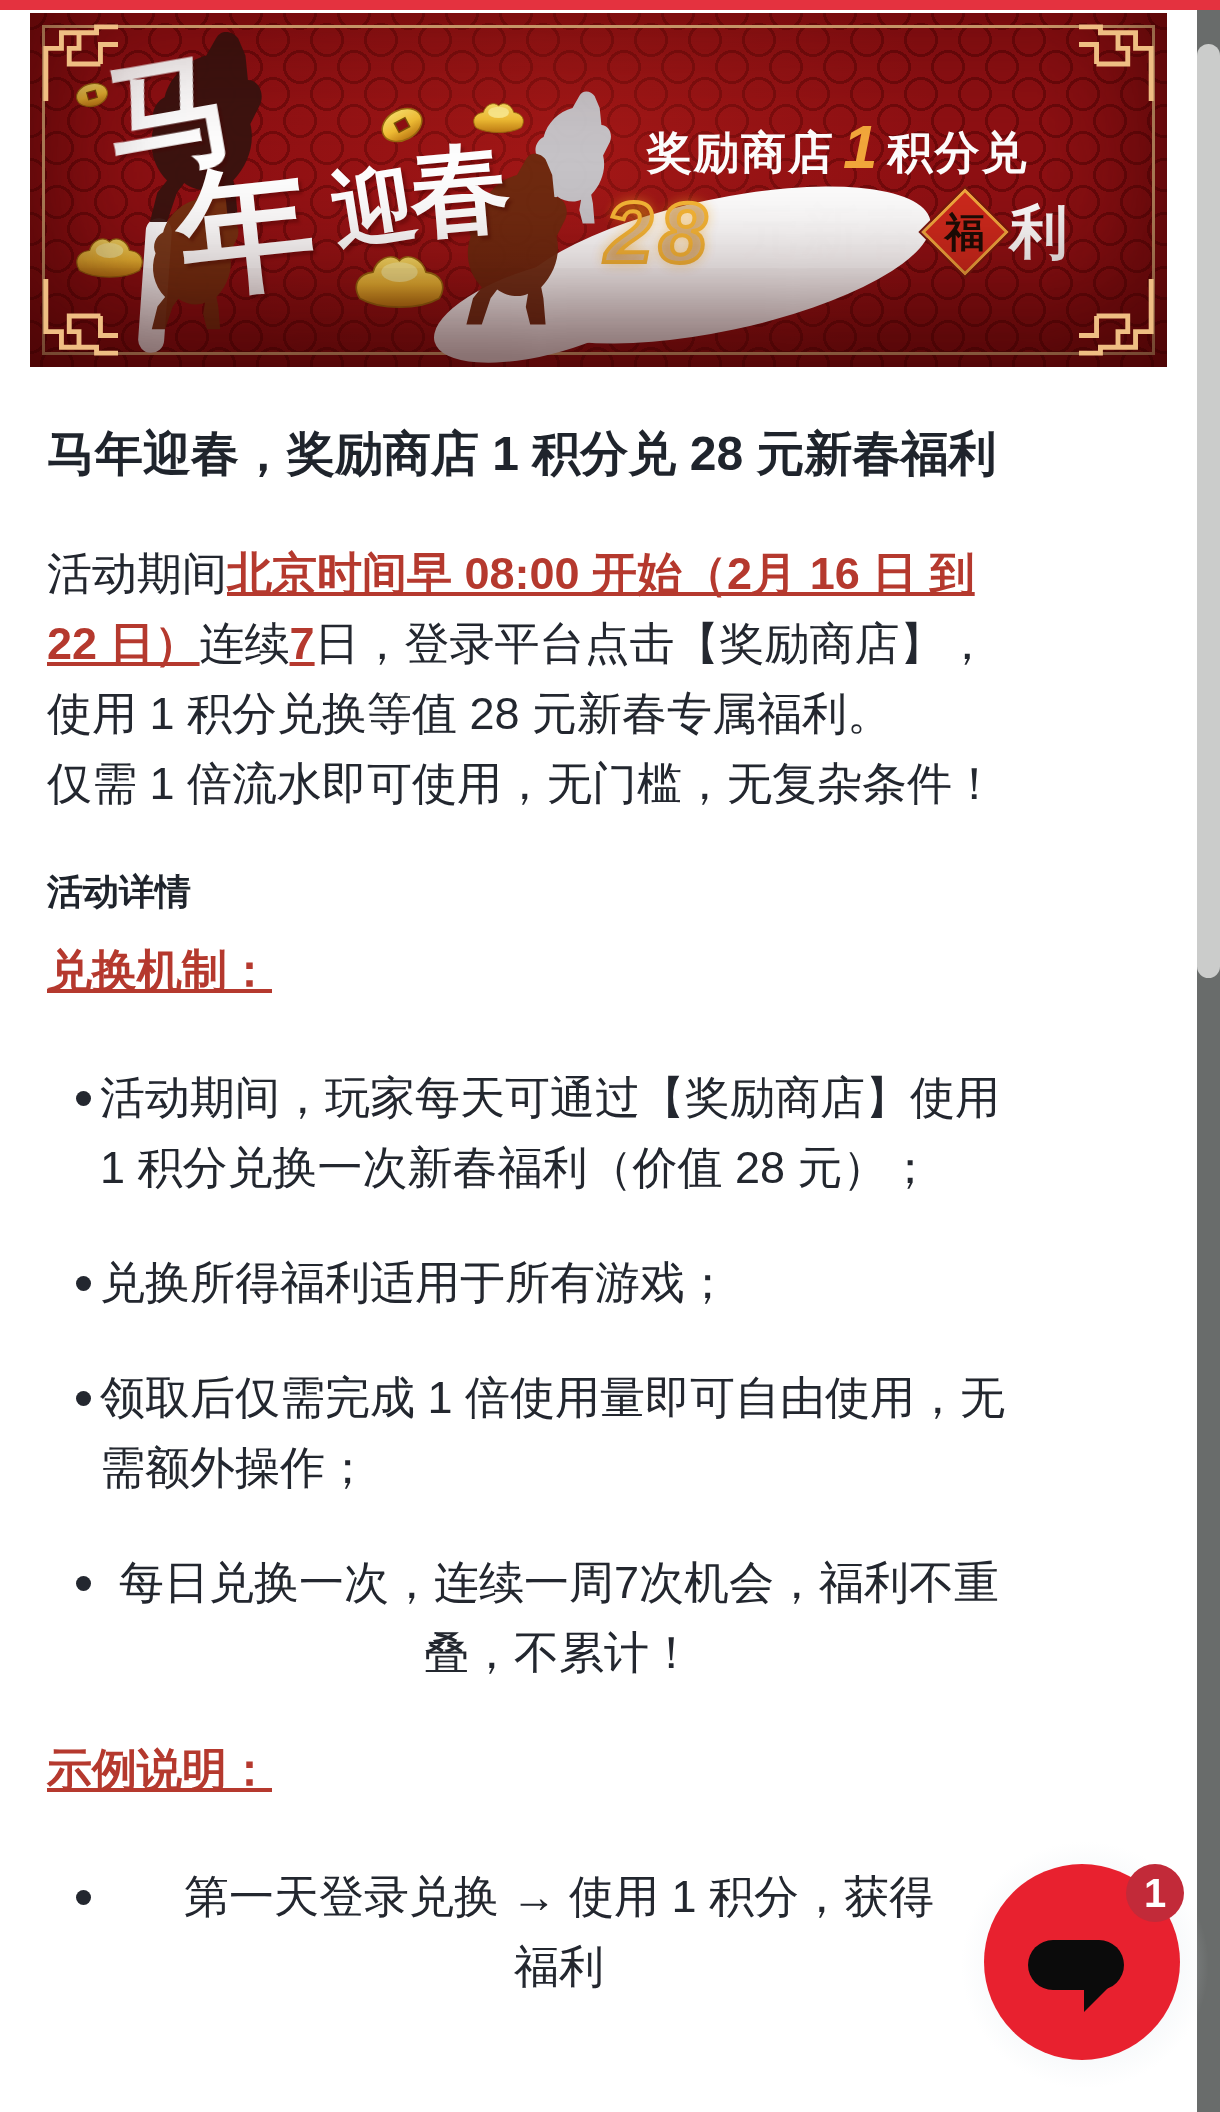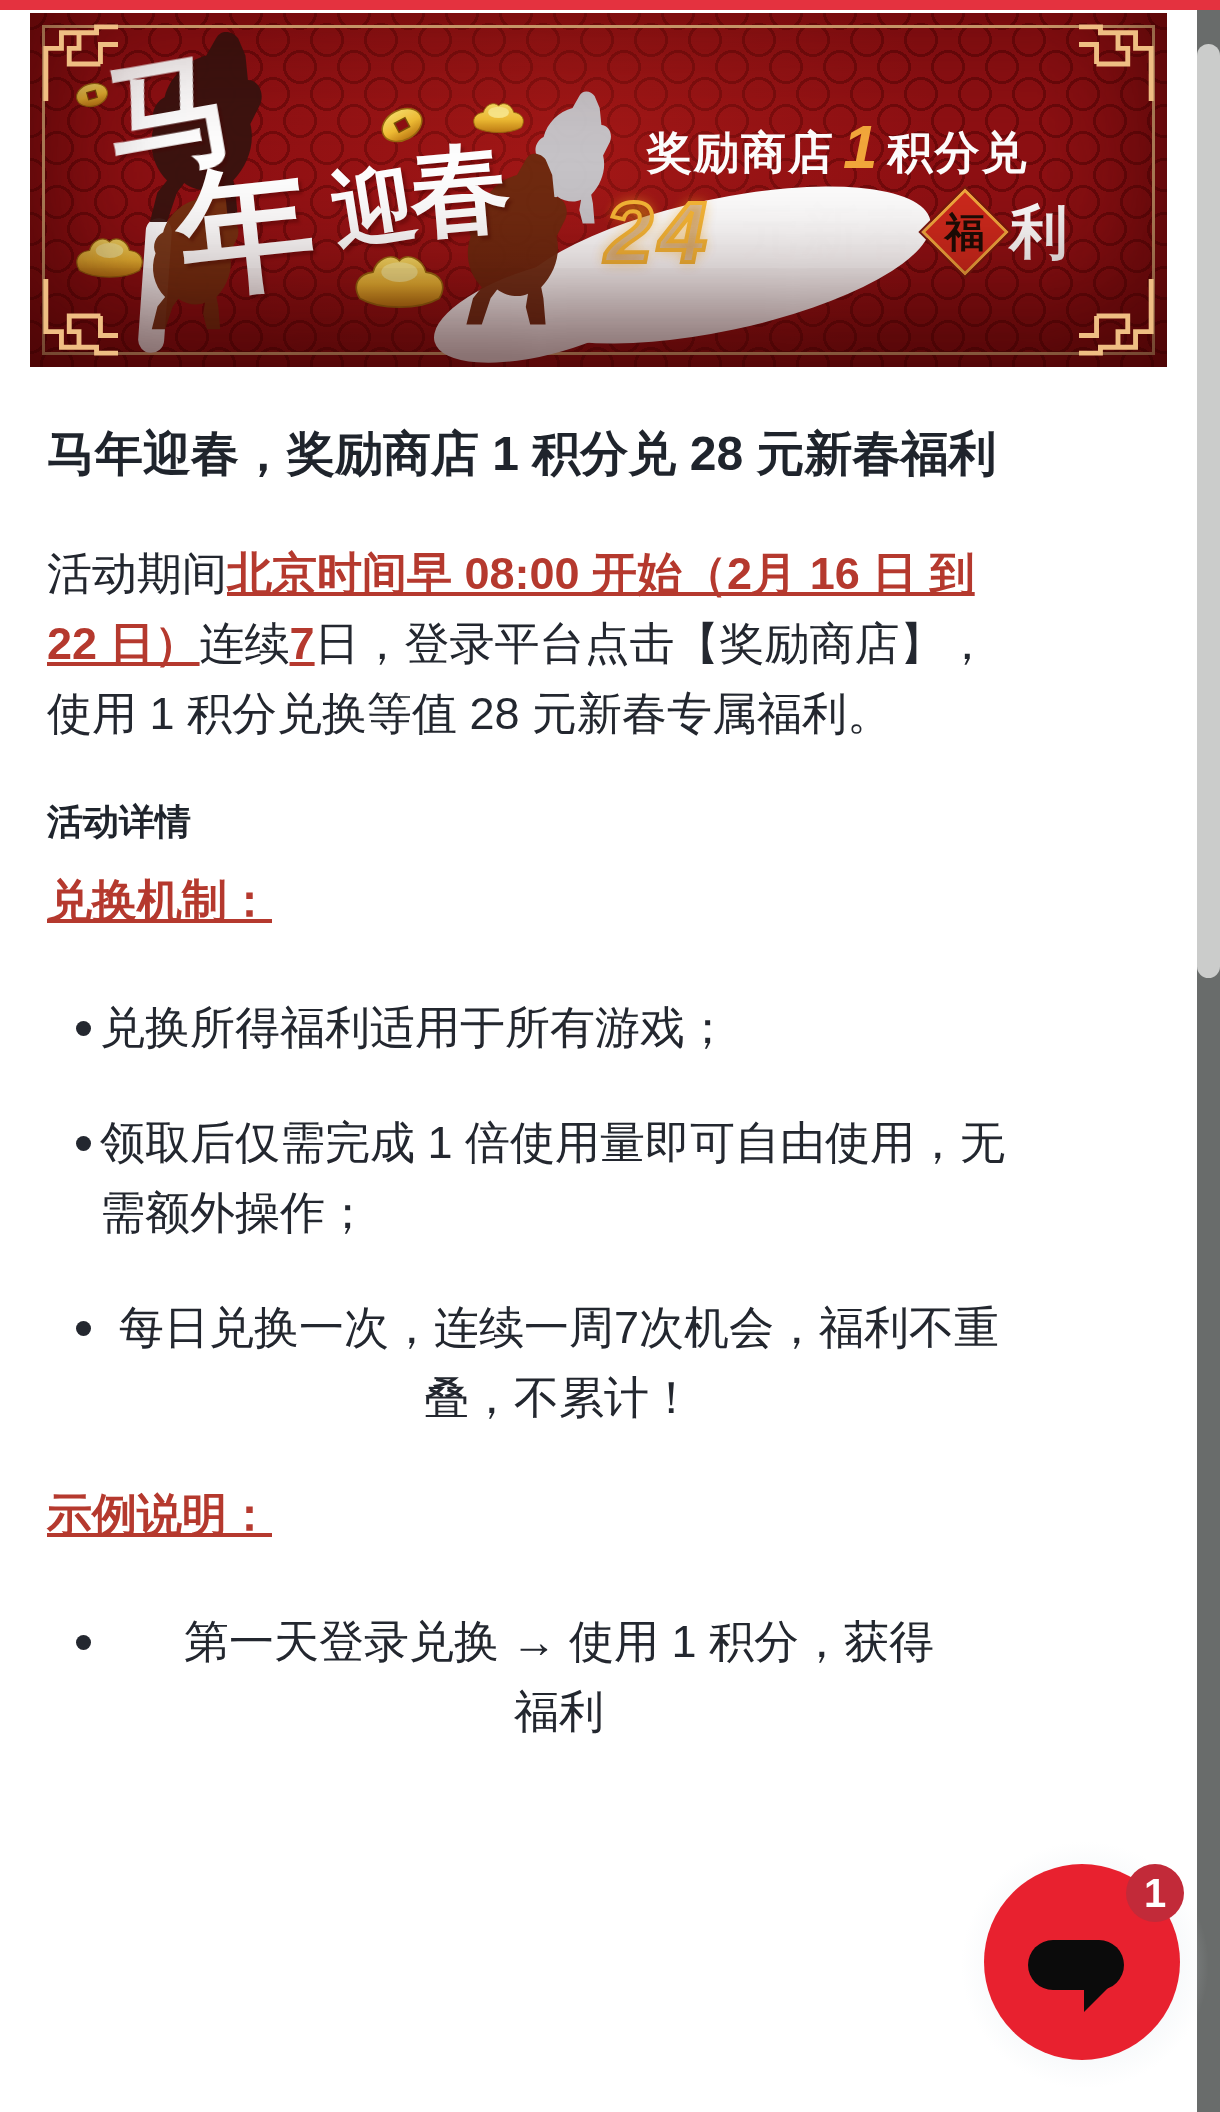--- a/index.html
+++ b/index.html
@@ -139,39 +139,40 @@
   </svg>
 
   <span class="cal c1">马</span>
   <span class="cal c2">年</span>
   <span class="cal c3">迎</span>
   <span class="cal c4">春</span>
 
   <div class="promo">
     <div class="promo-l1"><span>奖励商店</span><span class="num1">1</span><span>积分兑</span></div>
     <div class="promo-l2">
-      <span class="num28">24</span>
+      <span class="num28">28</span>
       <span class="l2w">元新春</span>
       <span class="fu-diamond">
           <span>福</span>
         </span>
       <span class="l2w" style="margin-left:0">利</span>
     </div>
   </div>
 </div>
 
 <main class="article">
   <h1>马年迎春，奖励商店 1 积分兑 28 元新春福利</h1>
 
-  <p class="intro"><span>活动期间</span><span class="red b">北京时间早 08:00 开始（2月 16 日 到 22 日）</span><span>连续</span><span class="red b">7</span><span>日，登录平台点击【奖励商店】，使用 1 积分兑换等值 28 元新春专属福利。</span><br></p>
+  <p class="intro"><span>活动期间</span><span class="red b">北京时间早 08:00 开始（2月 16 日 到 22 日）</span><span>连续</span><span class="red b">7</span><span>日，登录平台点击【奖励商店】，使用 1 积分兑换等值 28 元新春专属福利。</span><br><span>仅需 1 倍流水即可使用，无门槛，无复杂条件！</span></p>
 
   <h2>活动详情</h2>
   <h3 class="red">兑换机制：</h3>
 
   <ul>
+    <li>活动期间，玩家每天可通过【奖励商店】使用 1 积分兑换一次新春福利（价值 28 元）；</li>
     <li>兑换所得福利适用于所有游戏；</li>
     <li>领取后仅需完成 1 倍使用量即可自由使用，无需额外操作；</li>
     <li>每日兑换一次，连续一周7次机会，福利不重叠，不累计！</li>
   </ul>
 
   <h3 class="red ex">示例说明：</h3>
 
   <ul>
     <li><span>第一天登录兑换 → 使用 1 积分，获得</span><br><span>福利</span></li>
   </ul>

